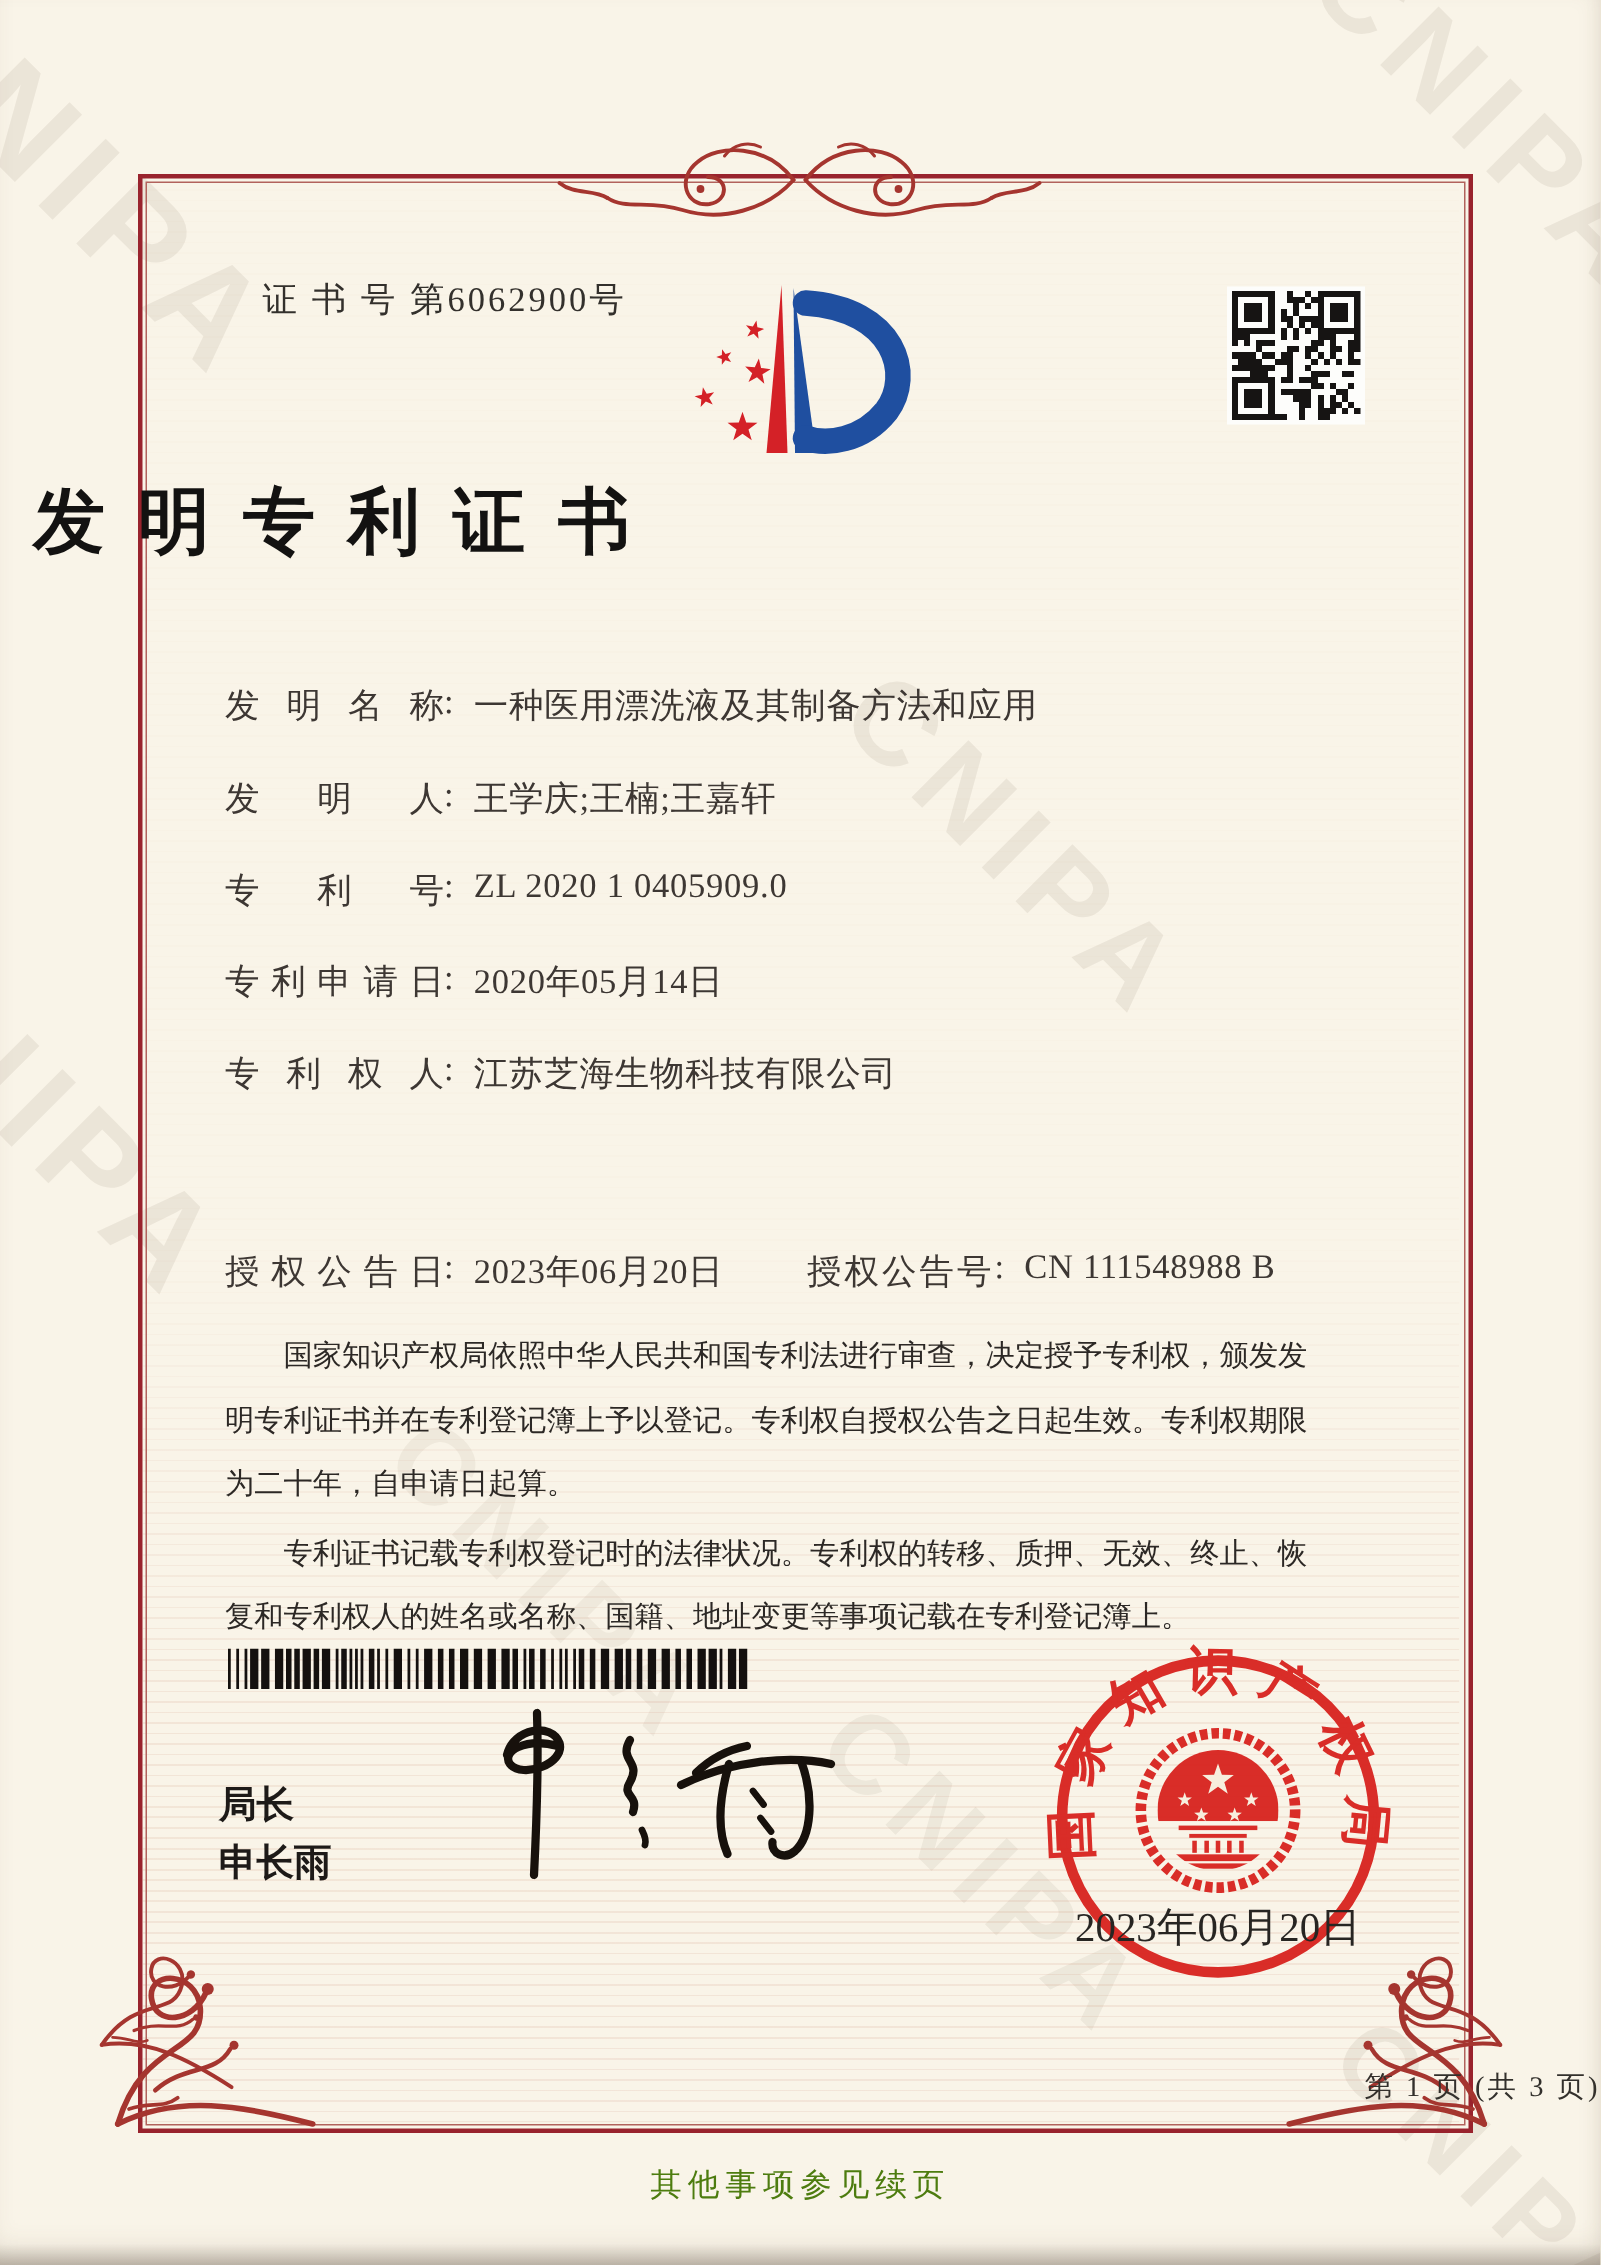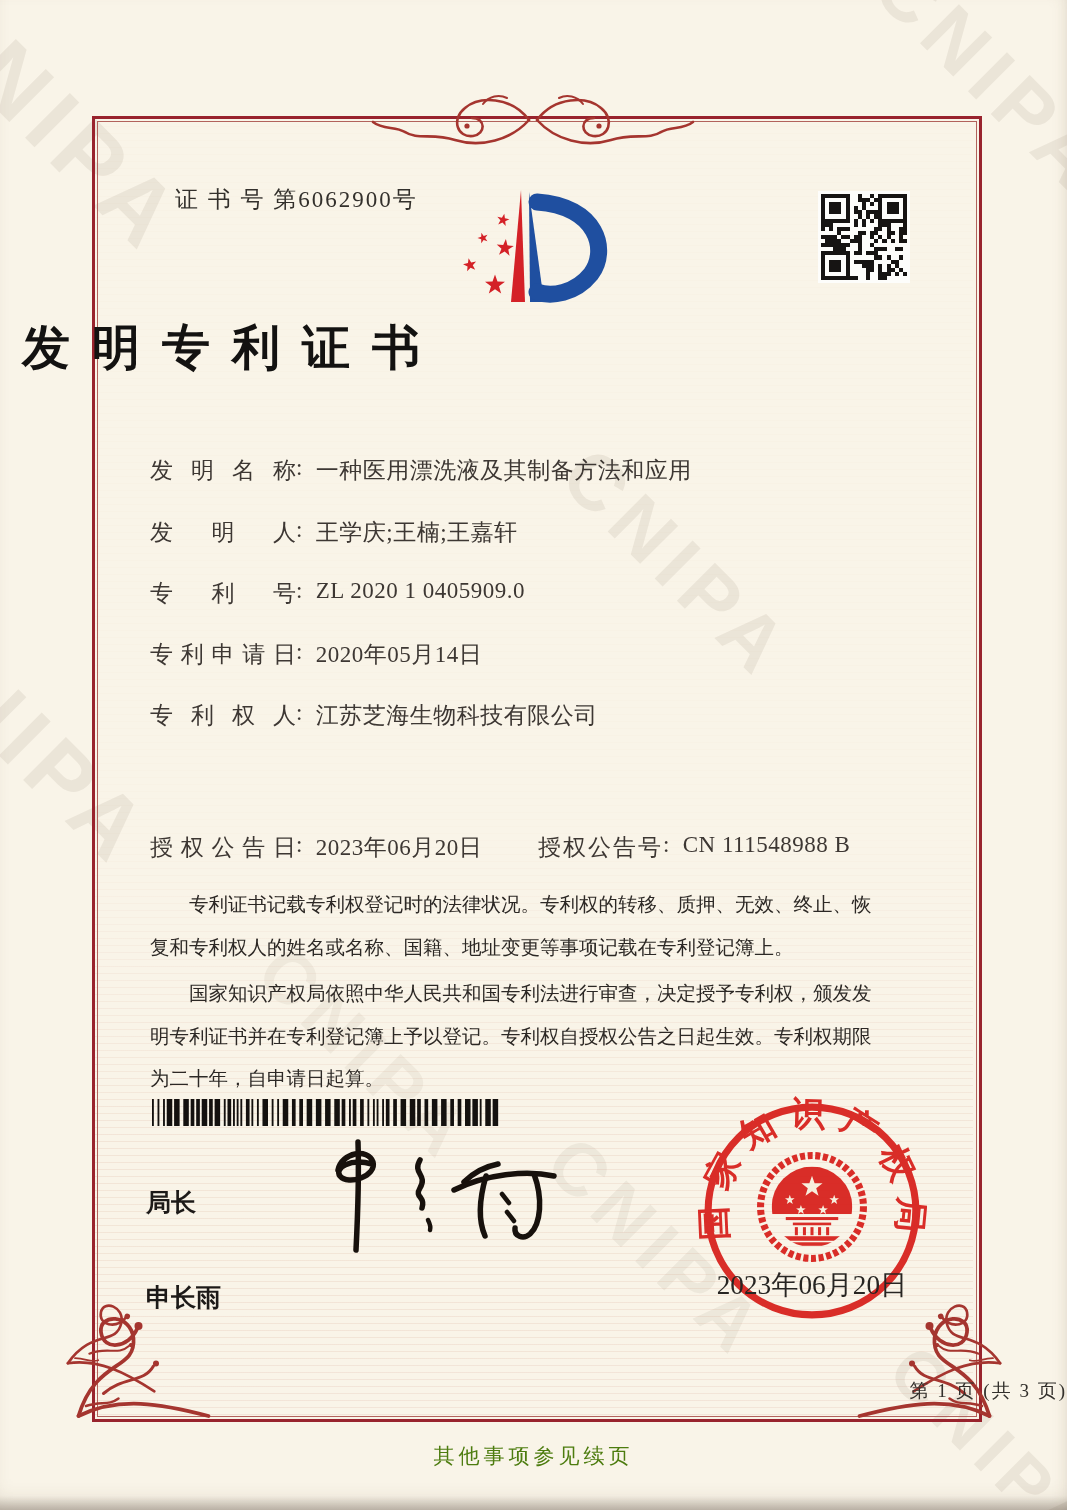--- a/index.html
+++ b/index.html
@@ -293,22 +293,22 @@
   <div class="row" style="top:832px">
     <span class="lbl">授权公告日</span><span class="colon">:</span>
     <span class="val">2023年06月20日</span>
     <span class="grant2">
       <span class="lbl2">授权公告号</span><span class="colon">:</span>
       <span class="val">CN 111548988 B</span>
     </span>
   </div>
 
   <div class="paras">
+    <p>国家知识产权局依照中华人民共和国专利法进行审查，决定授予专利权，颁发发明专利证书并在专利登记簿上予以登记。专利权自授权公告之日起生效。专利权期限为二十年，自申请日起算。</p>
     <p>专利证书记载专利权登记时的法律状况。专利权的转移、质押、无效、终止、恢复和专利权人的姓名或名称、国籍、地址变更等事项记载在专利登记簿上。</p>
-    <p>国家知识产权局依照中华人民共和国专利法进行审查，决定授予专利权，颁发发明专利证书并在专利登记簿上予以登记。专利权自授权公告之日起生效。专利权期限为二十年，自申请日起算。</p>
   </div>
 
   <svg class="barcode" id="barcode" preserveAspectRatio="none" viewBox="0 0 189 27">
       <rect x="0" y="0" width="1" height="27" fill="#14110f"></rect>
       <rect x="3" y="0" width="1" height="27" fill="#14110f"></rect>
       <rect x="6" y="0" width="1" height="27" fill="#14110f"></rect>
       <rect x="8" y="0" width="3" height="27" fill="#14110f"></rect>
       <rect x="12" y="0" width="3" height="27" fill="#14110f"></rect>
       <rect x="17" y="0" width="3" height="27" fill="#14110f"></rect>
       <rect x="21" y="0" width="2" height="27" fill="#14110f"></rect>
@@ -353,21 +353,21 @@
       <rect x="162" y="0" width="2" height="27" fill="#14110f"></rect>
       <rect x="166" y="0" width="2" height="27" fill="#14110f"></rect>
       <rect x="170" y="0" width="3" height="27" fill="#14110f"></rect>
       <rect x="174" y="0" width="3" height="27" fill="#14110f"></rect>
       <rect x="178" y="0" width="1" height="27" fill="#14110f"></rect>
       <rect x="181" y="0" width="3" height="27" fill="#14110f"></rect>
       <rect x="185" y="0" width="3" height="27" fill="#14110f"></rect>
     </svg>
 
   <div class="director" style="top:1186px">局长</div>
-  <div class="director" style="top:1281px">申长雨</div>
+  <div class="director" style="top:1225px">申长雨</div>
 
   <svg class="sig" viewBox="0 0 280 135">
     <g fill="none" stroke="#17110c" stroke-width="5.5" stroke-linecap="round">
       <path d="M50,42 C54,24 80,20 85,34 C89,48 60,58 52,48 C46,40 62,30 84,36"></path>
       <path d="M70,14 C71,45 70,82 68,122"></path>
       <path d="M132,32 C124,46 140,46 132,60 C126,70 138,68 134,80"></path>
       <path d="M140,92 C142,96 143,99 142,102" stroke-width="4.5"></path>
       <path d="M176,54 C188,42 200,38 210,36"></path>
       <path d="M166,62 C198,46 238,42 266,48"></path>
       <path d="M198,48 C191,72 190,92 197,108"></path>

